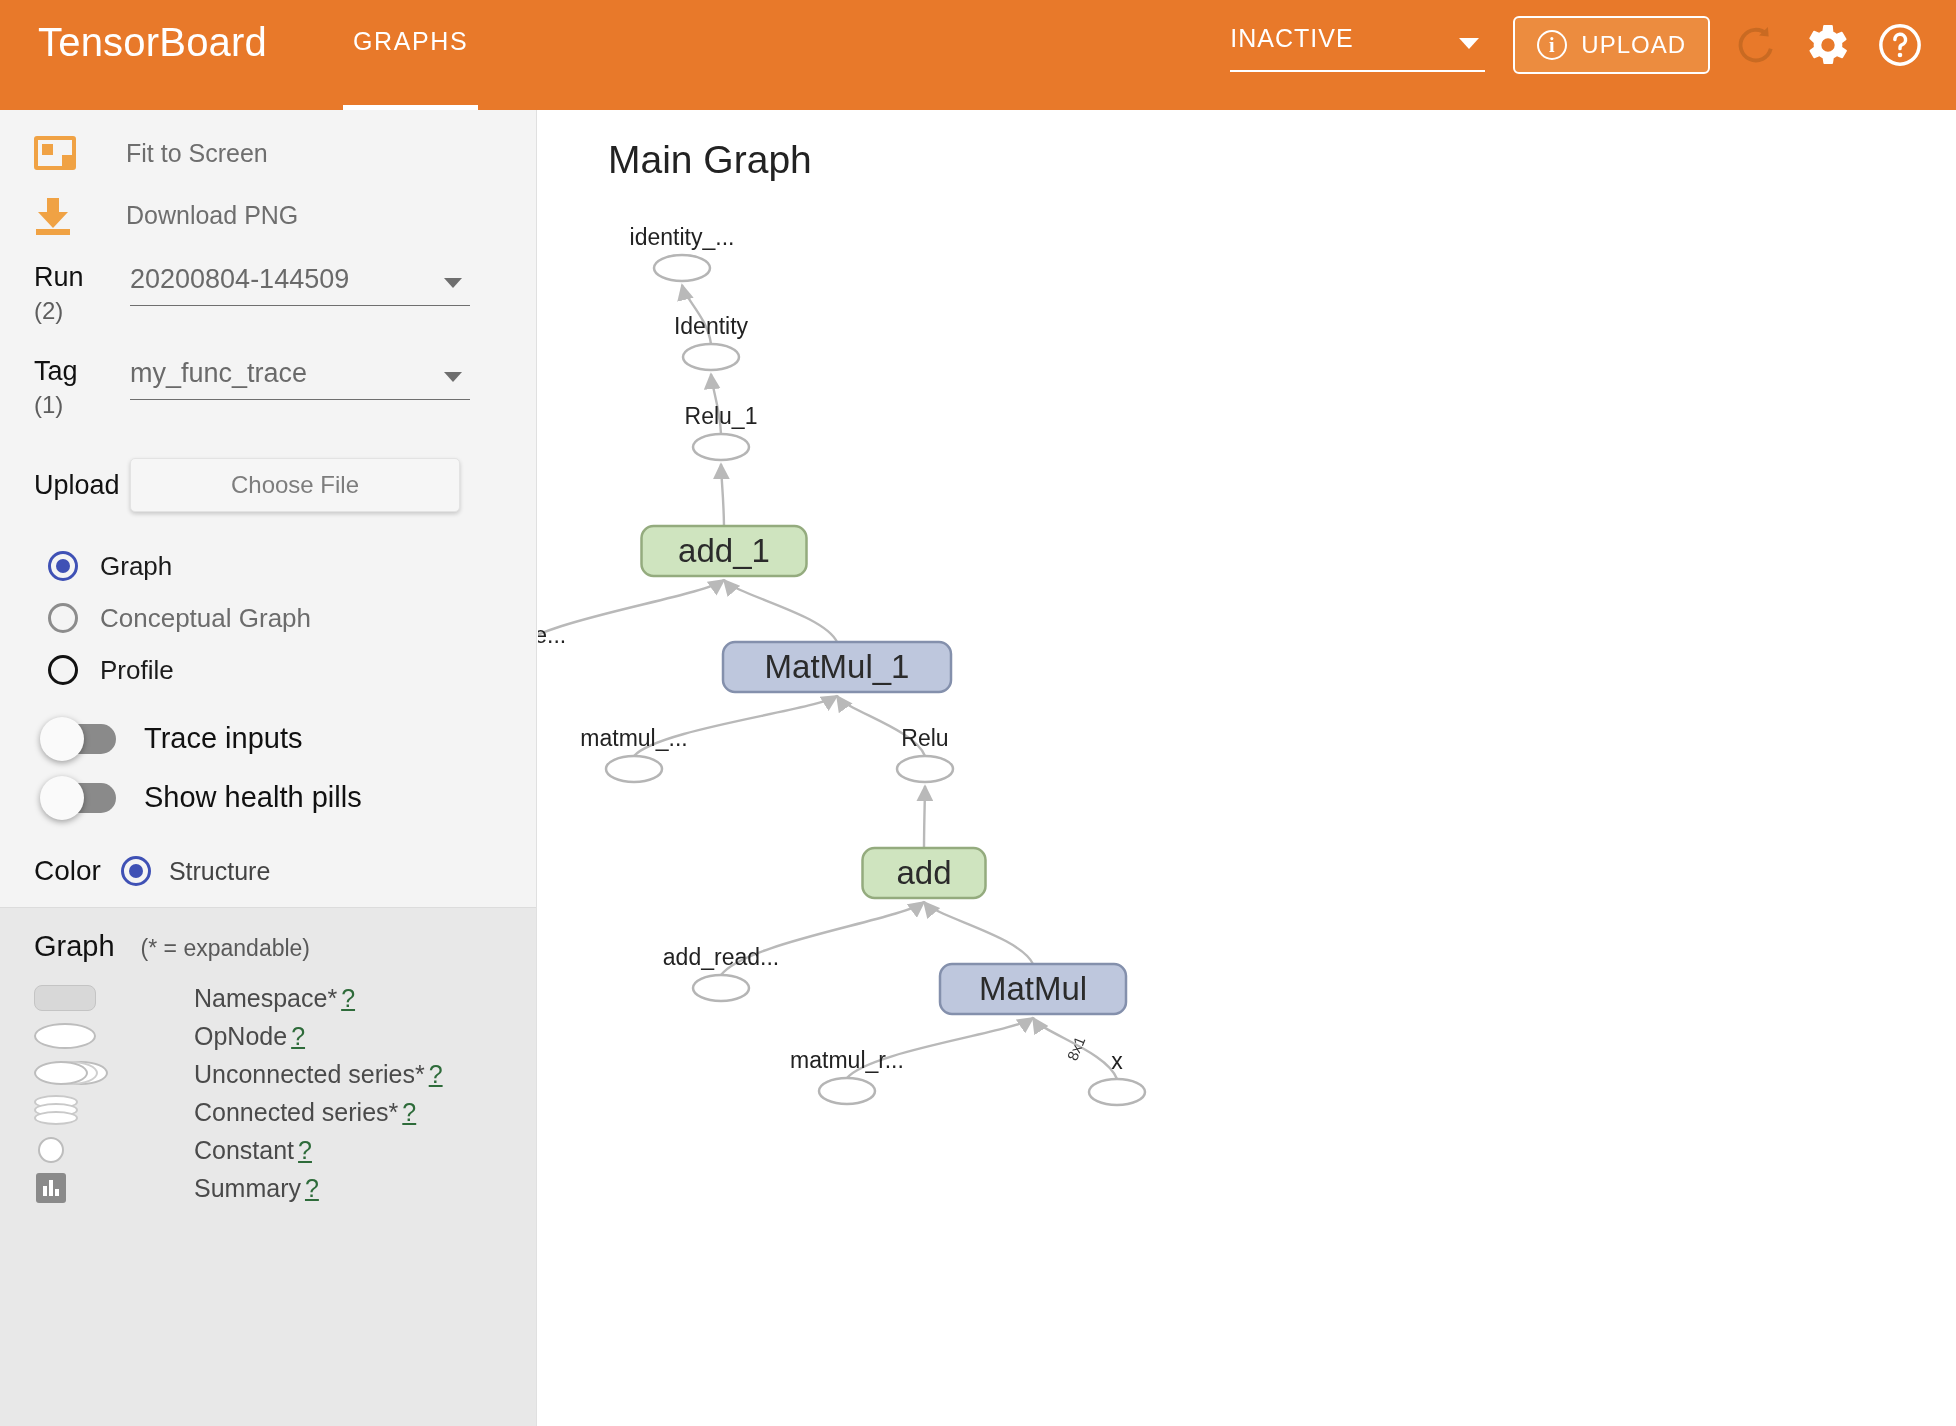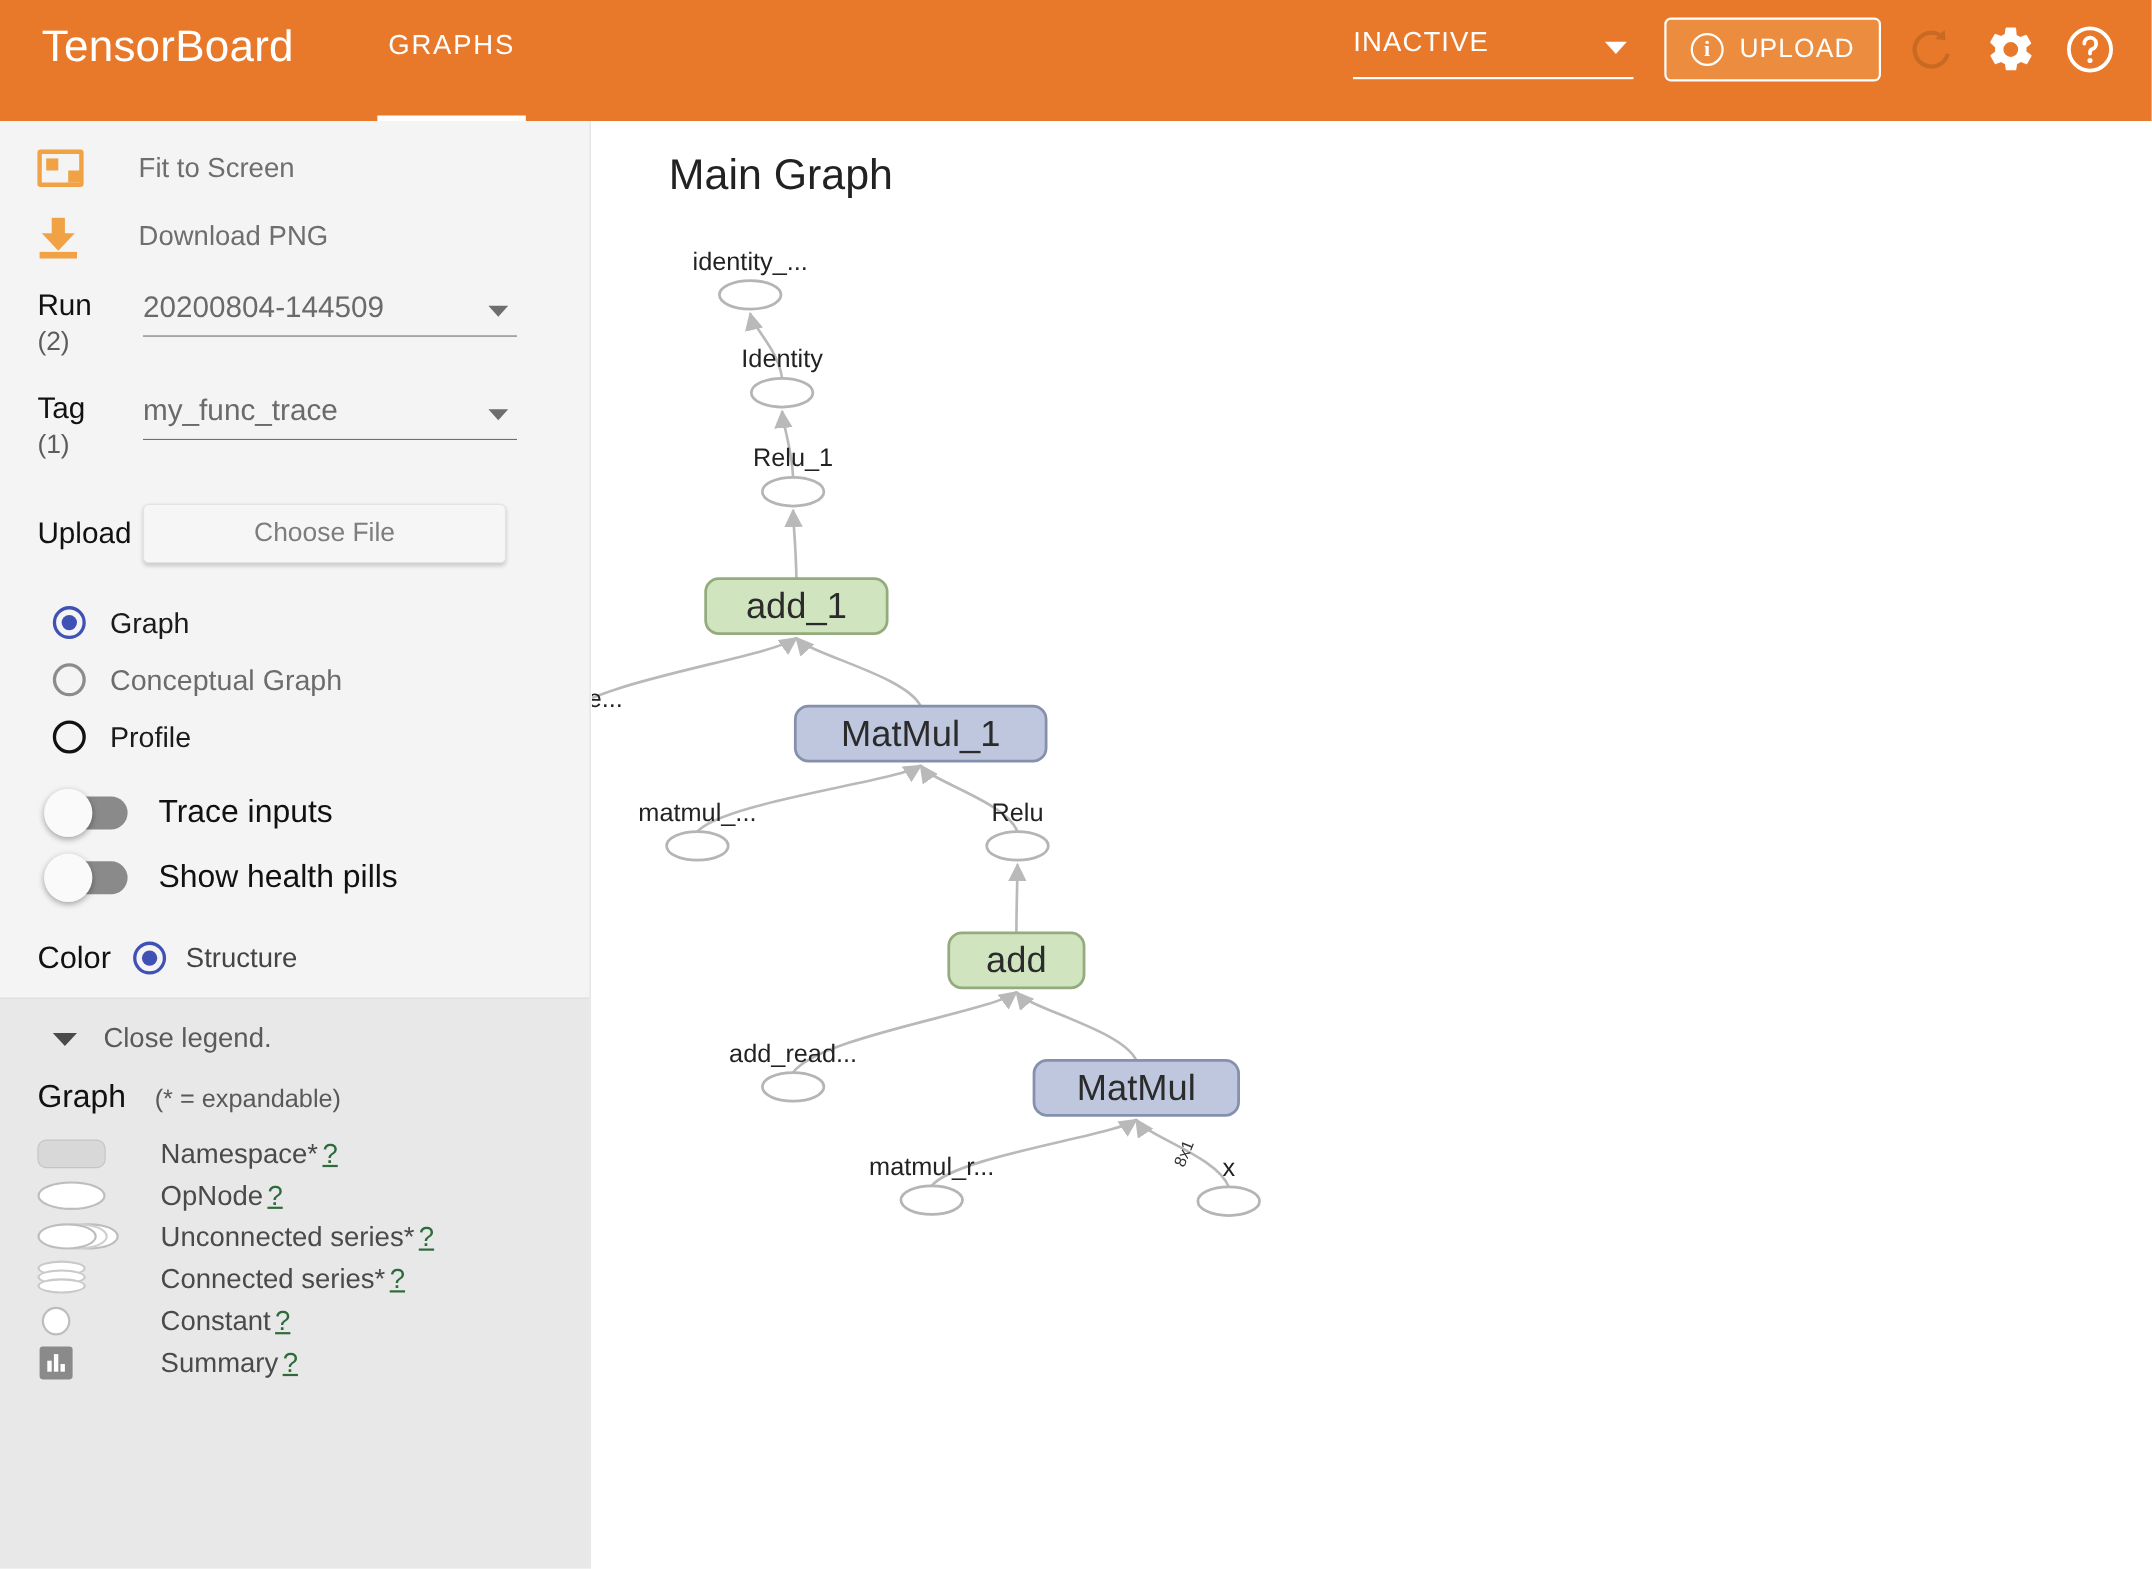--- a/index.html
+++ b/index.html
@@ -173,21 +173,21 @@
     padding: 22px 34px 0 34px; height: 100%;
   }
   .legend-toggle { display:flex; align-items:center; cursor:pointer; margin-bottom: 22px;}
   .chev-down { width: 0; height: 0; margin-left: 14px;
     border-left: 11px solid transparent; border-right: 11px solid transparent;
     border-top: 12px solid #4a4a4a; }
   .legend-toggle .lt { font-size: 25px; color:#5a5a5a; margin-left: 24px; }
   .legend-head { display:flex; align-items:baseline; margin-bottom: 16px; }
   .legend-head .lh-title { font-size: 29px; color:#111; }
   .legend-head .lh-note { font-size: 23px; color:#595959; margin-left: 26px; }
-  .legend-item { display:flex; align-items:center; height: 38px; }
+  .legend-item { display:flex; align-items:center; height: 38px; gap: 48px; }
   .legend-ic { width: 112px; display:flex; align-items:center; justify-content:flex-start; }
   .legend-txt { font-size: 25px; color:#4a4a4a; }
   .legend-txt .q { color:#2e6b3a; text-decoration: underline; cursor:pointer; margin-left:4px;}
 
   .lg-namespace { width:62px; height:26px; background:#d8d8d8; border:1.5px solid #c4c4c4; border-radius:8px; }
   .lg-opnode { width:62px; height:26px; background:#fff; border:2px solid #bdbdbd; border-radius:50%; }
   .lg-series { position:relative; width:80px; height:28px; }
   .lg-series .e1 { position:absolute; left:20px; top:1px; width:54px; height:24px; border:2px solid #bdbdbd; border-radius:50%; background:#fff;}
   .lg-series .e2 { position:absolute; left:10px; top:1px; width:54px; height:24px; border:2px solid #cfcfcf; border-radius:50%; background:#fff;}
   .lg-series .e3 { position:absolute; left:0px;  top:1px; width:54px; height:24px; border:2px solid #bdbdbd; border-radius:50%; background:#fff;}
@@ -339,24 +339,20 @@
     </div>
 
     <div class="color-row">
       <span class="clabel">Color</span>
       <span class="radio checked"></span>
       <span class="radio-label">Structure</span>
     </div>
   </div>
 
   <div class="legend">
-    <div class="legend-toggle">
-      <span class="chev-down"></span>
-      <span class="lt">Close legend.</span>
-    </div>
 
     <div class="legend-head">
       <span class="lh-title">Graph</span>
       <span class="lh-note">(* = expandable)</span>
     </div>
 
     <div class="legend-item">
       <span class="legend-ic">
           <span class="lg-namespace"></span>
         </span>

